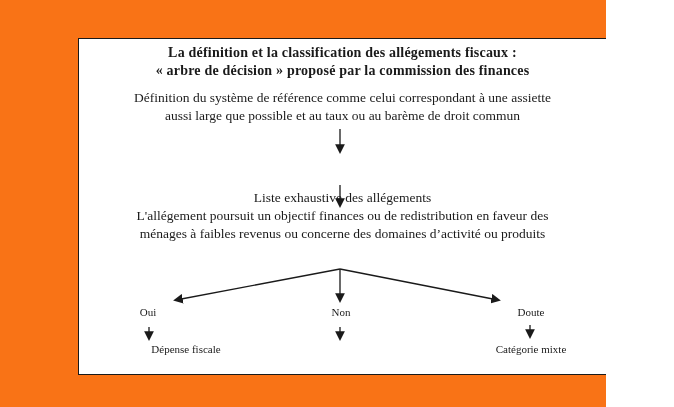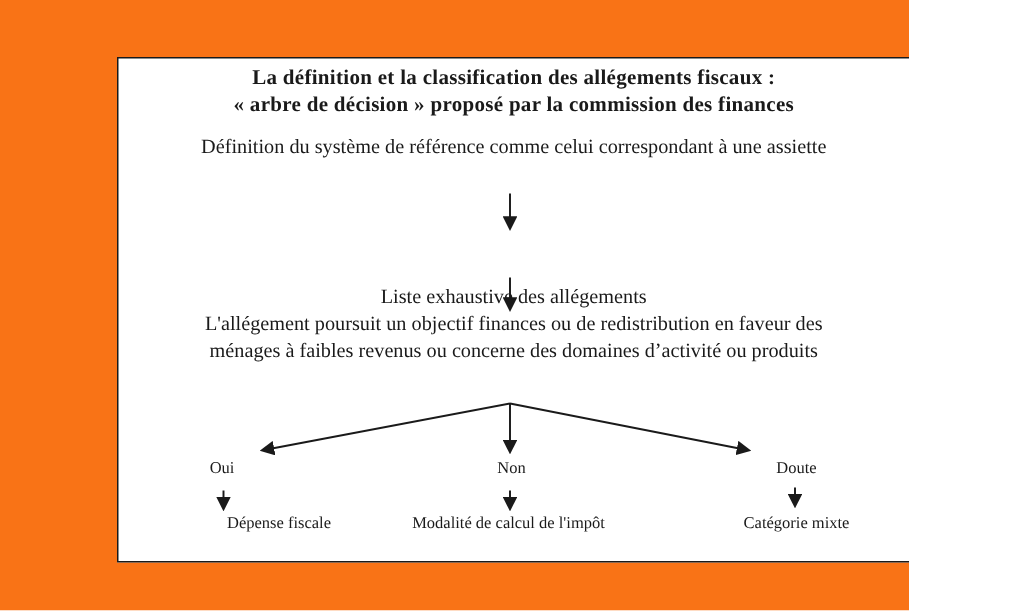--- a/index.html
+++ b/index.html
@@ -87,31 +87,31 @@
       <line x1="451" y1="286" x2="451" y2="297" marker-end="url(#arr)"></line>
     </svg>
 
     <div class="txt title">
       <div>La définition et la classification des allégements fiscaux :</div>
       <div>« arbre de décision » proposé par la commission des finances</div>
     </div>
 
     <div class="txt node-reference">
       <div>Définition du système de référence comme celui correspondant à une assiette</div>
+      <div>aussi large que possible et au taux ou au barème de droit commun</div>
     </div>
 
     <div class="txt node-liste">Liste exhaustive des allégements</div>
 
     <div class="txt node-condition">
       <div>L'allégement poursuit un objectif finances ou de redistribution en faveur des</div>
       <div>ménages à faibles revenus ou concerne des domaines d’activité ou produits</div>
     </div>
 
     <div class="floating branch-label" style="left:69px;">Oui</div>
     <div class="floating branch-label" style="left:262px;text-align:center;">Non</div>
     <div class="floating branch-label" style="left:452px;">Doute</div>
 
     <div class="floating outcome-label" style="left:75px;margin-left:32px;">Dépense fiscale</div>
-    <div class="floating outcome-label" style="left:260px;">Modalité de calcul de l'impôt</div>
     <div class="floating outcome-label" style="left:452px;">Catégorie mixte</div>
 
   </div>
 </div>
 
 </body></html>

